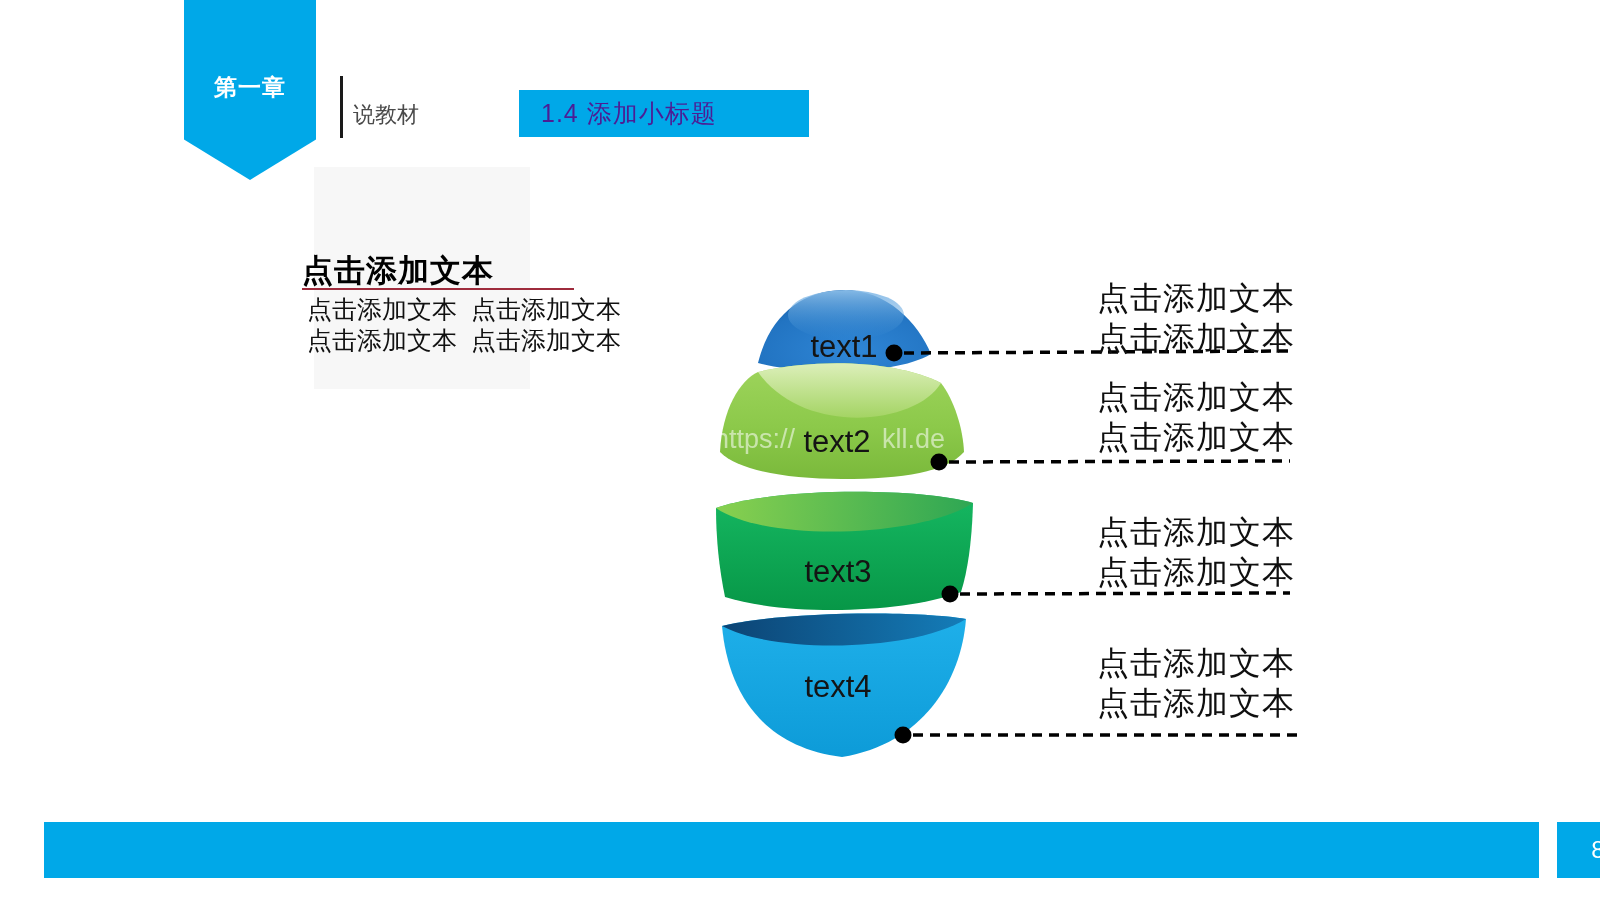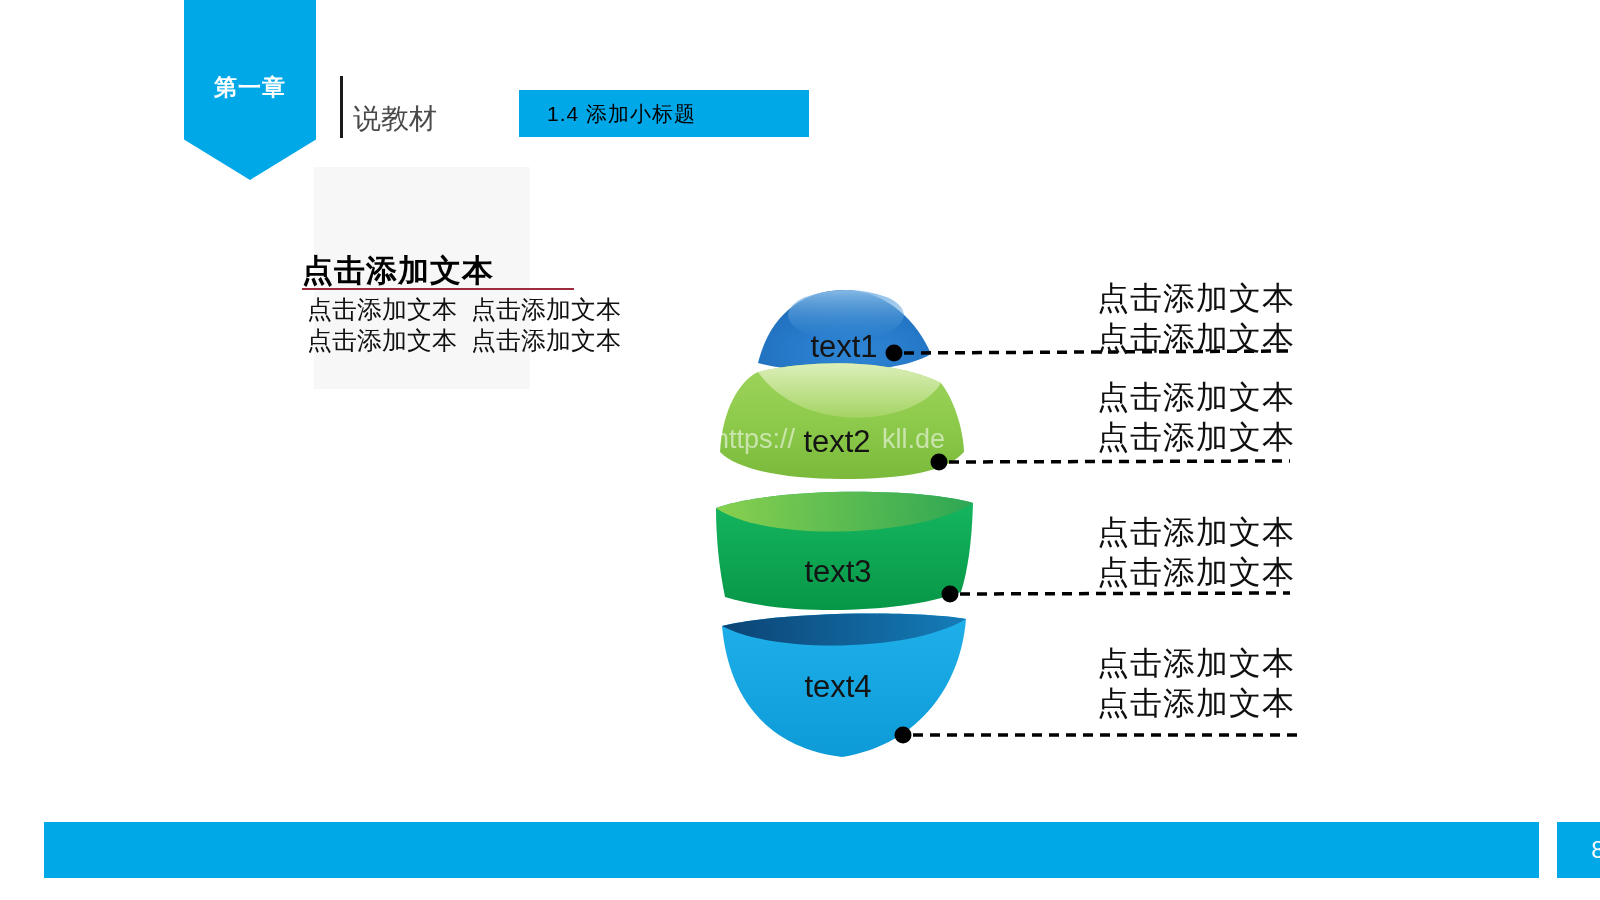--- a/index.html
+++ b/index.html
@@ -16,27 +16,27 @@
   }
   .ribbon-label {
     color: #ffffff; font-size: 23px; font-weight: bold; letter-spacing: 1px;
     margin-top: -6px;
   }
   .header-divider {
     position: absolute; left: 296px; top: 76px; width: 3px; height: 62px;
     background: #1a1a1a;
   }
   .section-label {
-    position: absolute; left: 309px; top: 100px; font-size: 28px; color: #4a4a4a;
+    position: absolute; left: 309px; top: 100px; font-size: 22px; color: #4a4a4a;
   }
   .subtitle-box {
     position: absolute; left: 475px; top: 90px; width: 290px; height: 47px;
     background: #00A8E8; display: flex; align-items: center;
   }
-  .subtitle-label { color: #000000; font-size: 21px; padding-left: 28px; letter-spacing: 1px; }
+  .subtitle-label { color: #4c1d95; font-size: 25px; padding-left: 22px; letter-spacing: 1px; }
 
   
   .content-panel-bg {
     position: absolute; left: 270px; top: 167px; width: 216px; height: 222px;
     background: #f7f7f7;
   }
   .content-heading {
     position: absolute; left: 258px; top: 250px; font-size: 31px; font-weight: bold;
     color: #000000; letter-spacing: 1px;
   }

